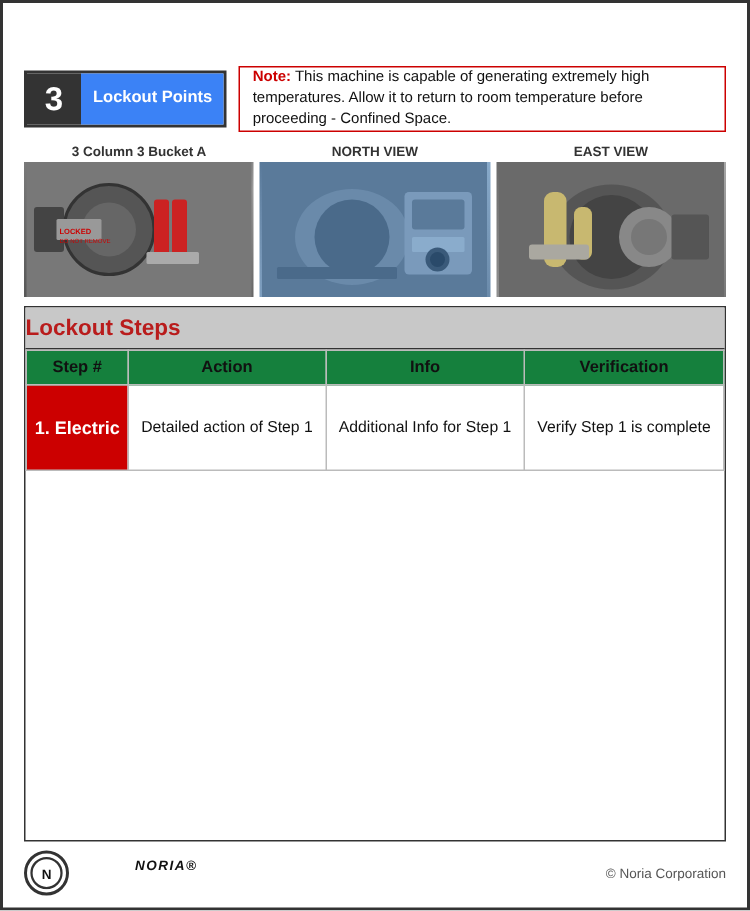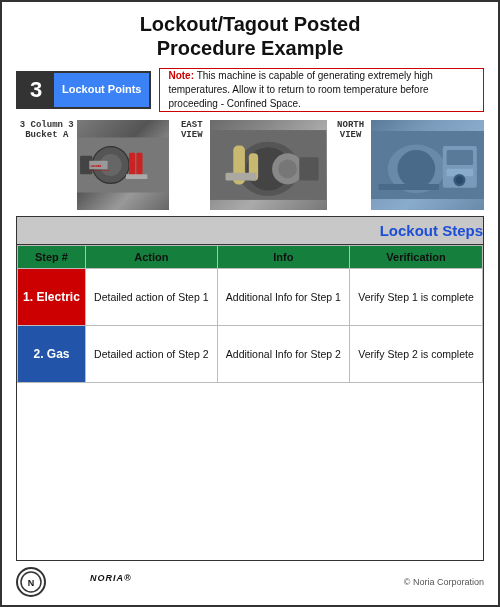--- a/index.html
+++ b/index.html
@@ -91,23 +91,22 @@
     
     .images-row {
       display: flex;
       gap: 4px;
       margin-bottom: 6px;
     }
 
     .image-block {
       flex: 1;
       display: flex;
-      flex-direction: row;
-      align-items: flex-start;
-      font-family: Liberation Mono, monospace;
+      flex-direction: column;
+      align-items: center;
     }
 
     .image-label {
       font-size: 9px;
       font-weight: 700;
       color: #333;
       margin-bottom: 2px;
       text-align: center;
     }
 
@@ -127,26 +126,26 @@
     .img3 { background: linear-gradient(135deg, #5a7a9a 0%, #7a9aba 30%, #8aaccc 60%, #6a8aaa 100%); }
 
     
     .steps-section {
       flex: 1;
       border: 1.5px solid #333;
     }
 
     .steps-header {
       background: #c8c8c8;
-      text-align: right;
+      text-align: left;
       font-size: 15px;
       font-weight: 900;
       padding: 5px 0;
       border-bottom: 1.5px solid #333;
-      color: #1d4ed8;
+      color: #b91c1c;
     }
 
     .table-wrapper {
       width: 100%;
     }
 
     table {
       width: 100%;
       border-collapse: collapse;
     }
@@ -227,22 +226,21 @@
       font-size: 9px;
       color: #555;
     }
   </style>
 </head>
 <body>
 
 <div class="outer">
 
   <div class="title">
-    <span>Lockout/Tagout Posted</span><br>
-    <span>Procedure Example</span>
+    <br>
   </div>
 
   <div class="lockout-row">
     <div class="lockout-badge">
       <div class="lockout-num">3</div>
       <div class="lockout-text">Lockout Points</div>
     </div>
     <div class="note-box">
       <span class="note-label">Note:</span>
       <span>This machine is capable of generating extremely high temperatures. Allow it to return to room temperature before proceeding - Confined Space.</span>
@@ -263,49 +261,49 @@
           <rect x="97" y="25" width="10" height="40" fill="#cc2222" rx="2"></rect>
           <rect x="80" y="60" width="35" height="8" fill="#aaa" rx="1"></rect>
           <rect x="20" y="38" width="30" height="14" fill="#999" rx="1"></rect>
           <text x="22" y="48" fill="#cc0000" font-size="5" font-weight="bold">LOCKED</text>
           <text x="22" y="54" fill="#cc0000" font-size="4">DO NOT REMOVE</text>
         </svg>
       </div>
     </div>
 
     <div class="image-block">
+      <div class="image-label">NORTH VIEW</div>
+      <div class="img-placeholder img3">
+        <svg width="100%" height="90" viewBox="0 0 150 90" xmlns="http://www.w3.org/2000/svg">
+          <rect x="0" y="0" width="150" height="90" fill="#5a7a9a"></rect>
+          <ellipse cx="60" cy="50" rx="38" ry="32" fill="#6a8aaa"></ellipse>
+          <ellipse cx="60" cy="50" rx="25" ry="25" fill="#4a6a8a"></ellipse>
+          <rect x="95" y="20" width="45" height="55" fill="#7a9abb" rx="3"></rect>
+          <rect x="100" y="25" width="35" height="20" fill="#5a7a9a" rx="2"></rect>
+          <rect x="100" y="50" width="35" height="10" fill="#8aaccc" rx="1"></rect>
+          <circle cx="117" cy="65" r="8" fill="#3a5a7a"></circle>
+          <circle cx="117" cy="65" r="5" fill="#2a4a6a"></circle>
+          <rect x="10" y="70" width="80" height="8" fill="#4a6a8a" rx="1"></rect>
+        </svg>
+      </div>
+    </div>
+
+    <div class="image-block">
       <div class="image-label">EAST VIEW</div>
       <div class="img-placeholder img2">
         <svg width="100%" height="90" viewBox="0 0 150 90" xmlns="http://www.w3.org/2000/svg">
           <rect x="0" y="0" width="150" height="90" fill="#6a6a6a"></rect>
           <ellipse cx="75" cy="50" rx="40" ry="35" fill="#555"></ellipse>
           <ellipse cx="75" cy="50" rx="28" ry="28" fill="#444"></ellipse>
           <rect x="30" y="20" width="15" height="50" fill="#c8b870" rx="6"></rect>
           <rect x="50" y="30" width="12" height="35" fill="#c8b870" rx="5"></rect>
           <rect x="20" y="55" width="40" height="10" fill="#aaa8a0" rx="2"></rect>
           <ellipse cx="100" cy="50" rx="20" ry="20" fill="#888"></ellipse>
           <ellipse cx="100" cy="50" rx="12" ry="12" fill="#777"></ellipse>
           <rect x="115" y="35" width="25" height="30" fill="#555" rx="2"></rect>
-        </svg>
-      </div>
-    </div>
-
-    <div class="image-block">
-      <div class="image-label">NORTH VIEW</div>
-      <div class="img-placeholder img3">
-        <svg width="100%" height="90" viewBox="0 0 150 90" xmlns="http://www.w3.org/2000/svg">
-          <rect x="0" y="0" width="150" height="90" fill="#5a7a9a"></rect>
-          <ellipse cx="60" cy="50" rx="38" ry="32" fill="#6a8aaa"></ellipse>
-          <ellipse cx="60" cy="50" rx="25" ry="25" fill="#4a6a8a"></ellipse>
-          <rect x="95" y="20" width="45" height="55" fill="#7a9abb" rx="3"></rect>
-          <rect x="100" y="25" width="35" height="20" fill="#5a7a9a" rx="2"></rect>
-          <rect x="100" y="50" width="35" height="10" fill="#8aaccc" rx="1"></rect>
-          <circle cx="117" cy="65" r="8" fill="#3a5a7a"></circle>
-          <circle cx="117" cy="65" r="5" fill="#2a4a6a"></circle>
-          <rect x="10" y="70" width="80" height="8" fill="#4a6a8a" rx="1"></rect>
         </svg>
       </div>
     </div>
   </div>
 
   <div class="steps-section">
     <div class="steps-header">Lockout Steps</div>
     <div class="table-wrapper">
       <table>
         <thead>
@@ -316,26 +314,20 @@
             <th>Verification</th>
           </tr>
         </thead>
         <tbody id="table-body">
         <tr>
               <td class="step-cell step-electric">1. Electric</td>
               <td>Detailed action of Step 1</td>
               <td>Additional Info for Step 1</td>
               <td>Verify Step 1 is complete</td>
             </tr>
-            <tr>
-              <td class="step-cell step-gas">2. Gas</td>
-              <td>Detailed action of Step 2</td>
-              <td>Additional Info for Step 2</td>
-              <td>Verify Step 2 is complete</td>
-            </tr>
           </tbody>
       </table>
     </div>
   </div>
 
   <div class="footer">
     <div class="logo-area">
       <div class="logo-oval">
         <svg width="22" height="22" viewBox="0 0 22 22" xmlns="http://www.w3.org/2000/svg">
           <ellipse cx="11" cy="11" rx="10" ry="10" fill="#fff" stroke="#333" stroke-width="1.5"></ellipse>

